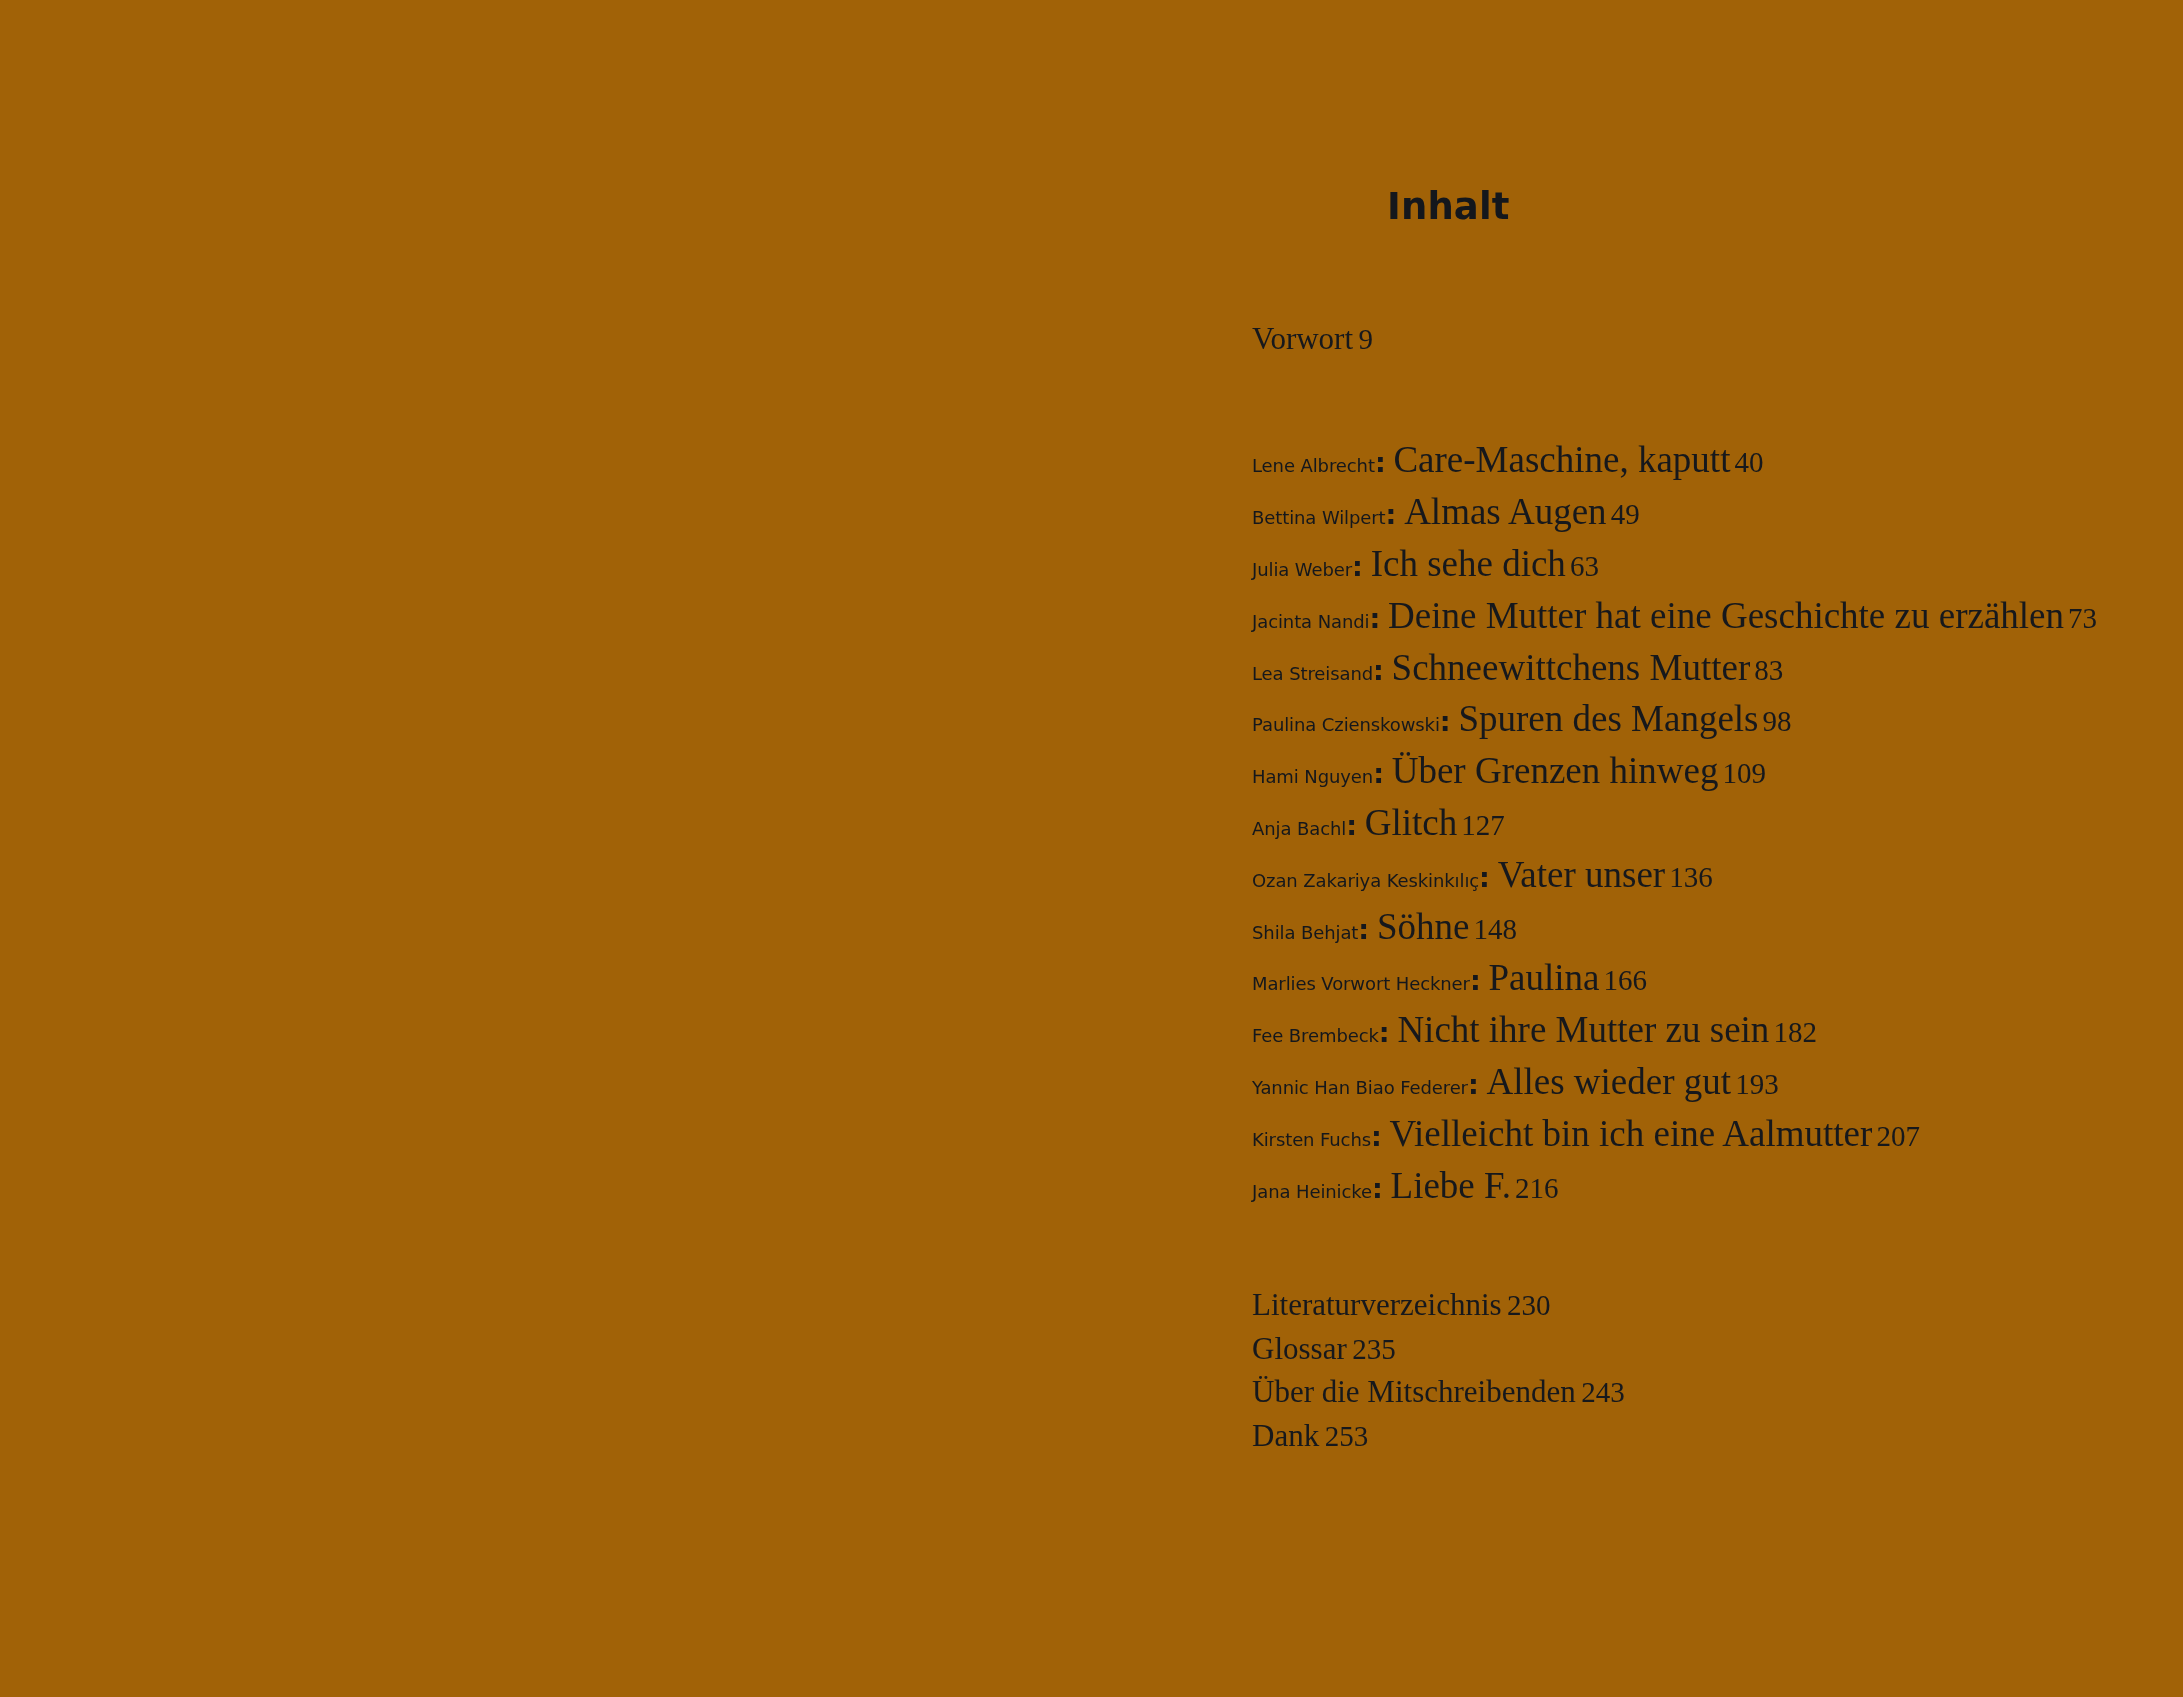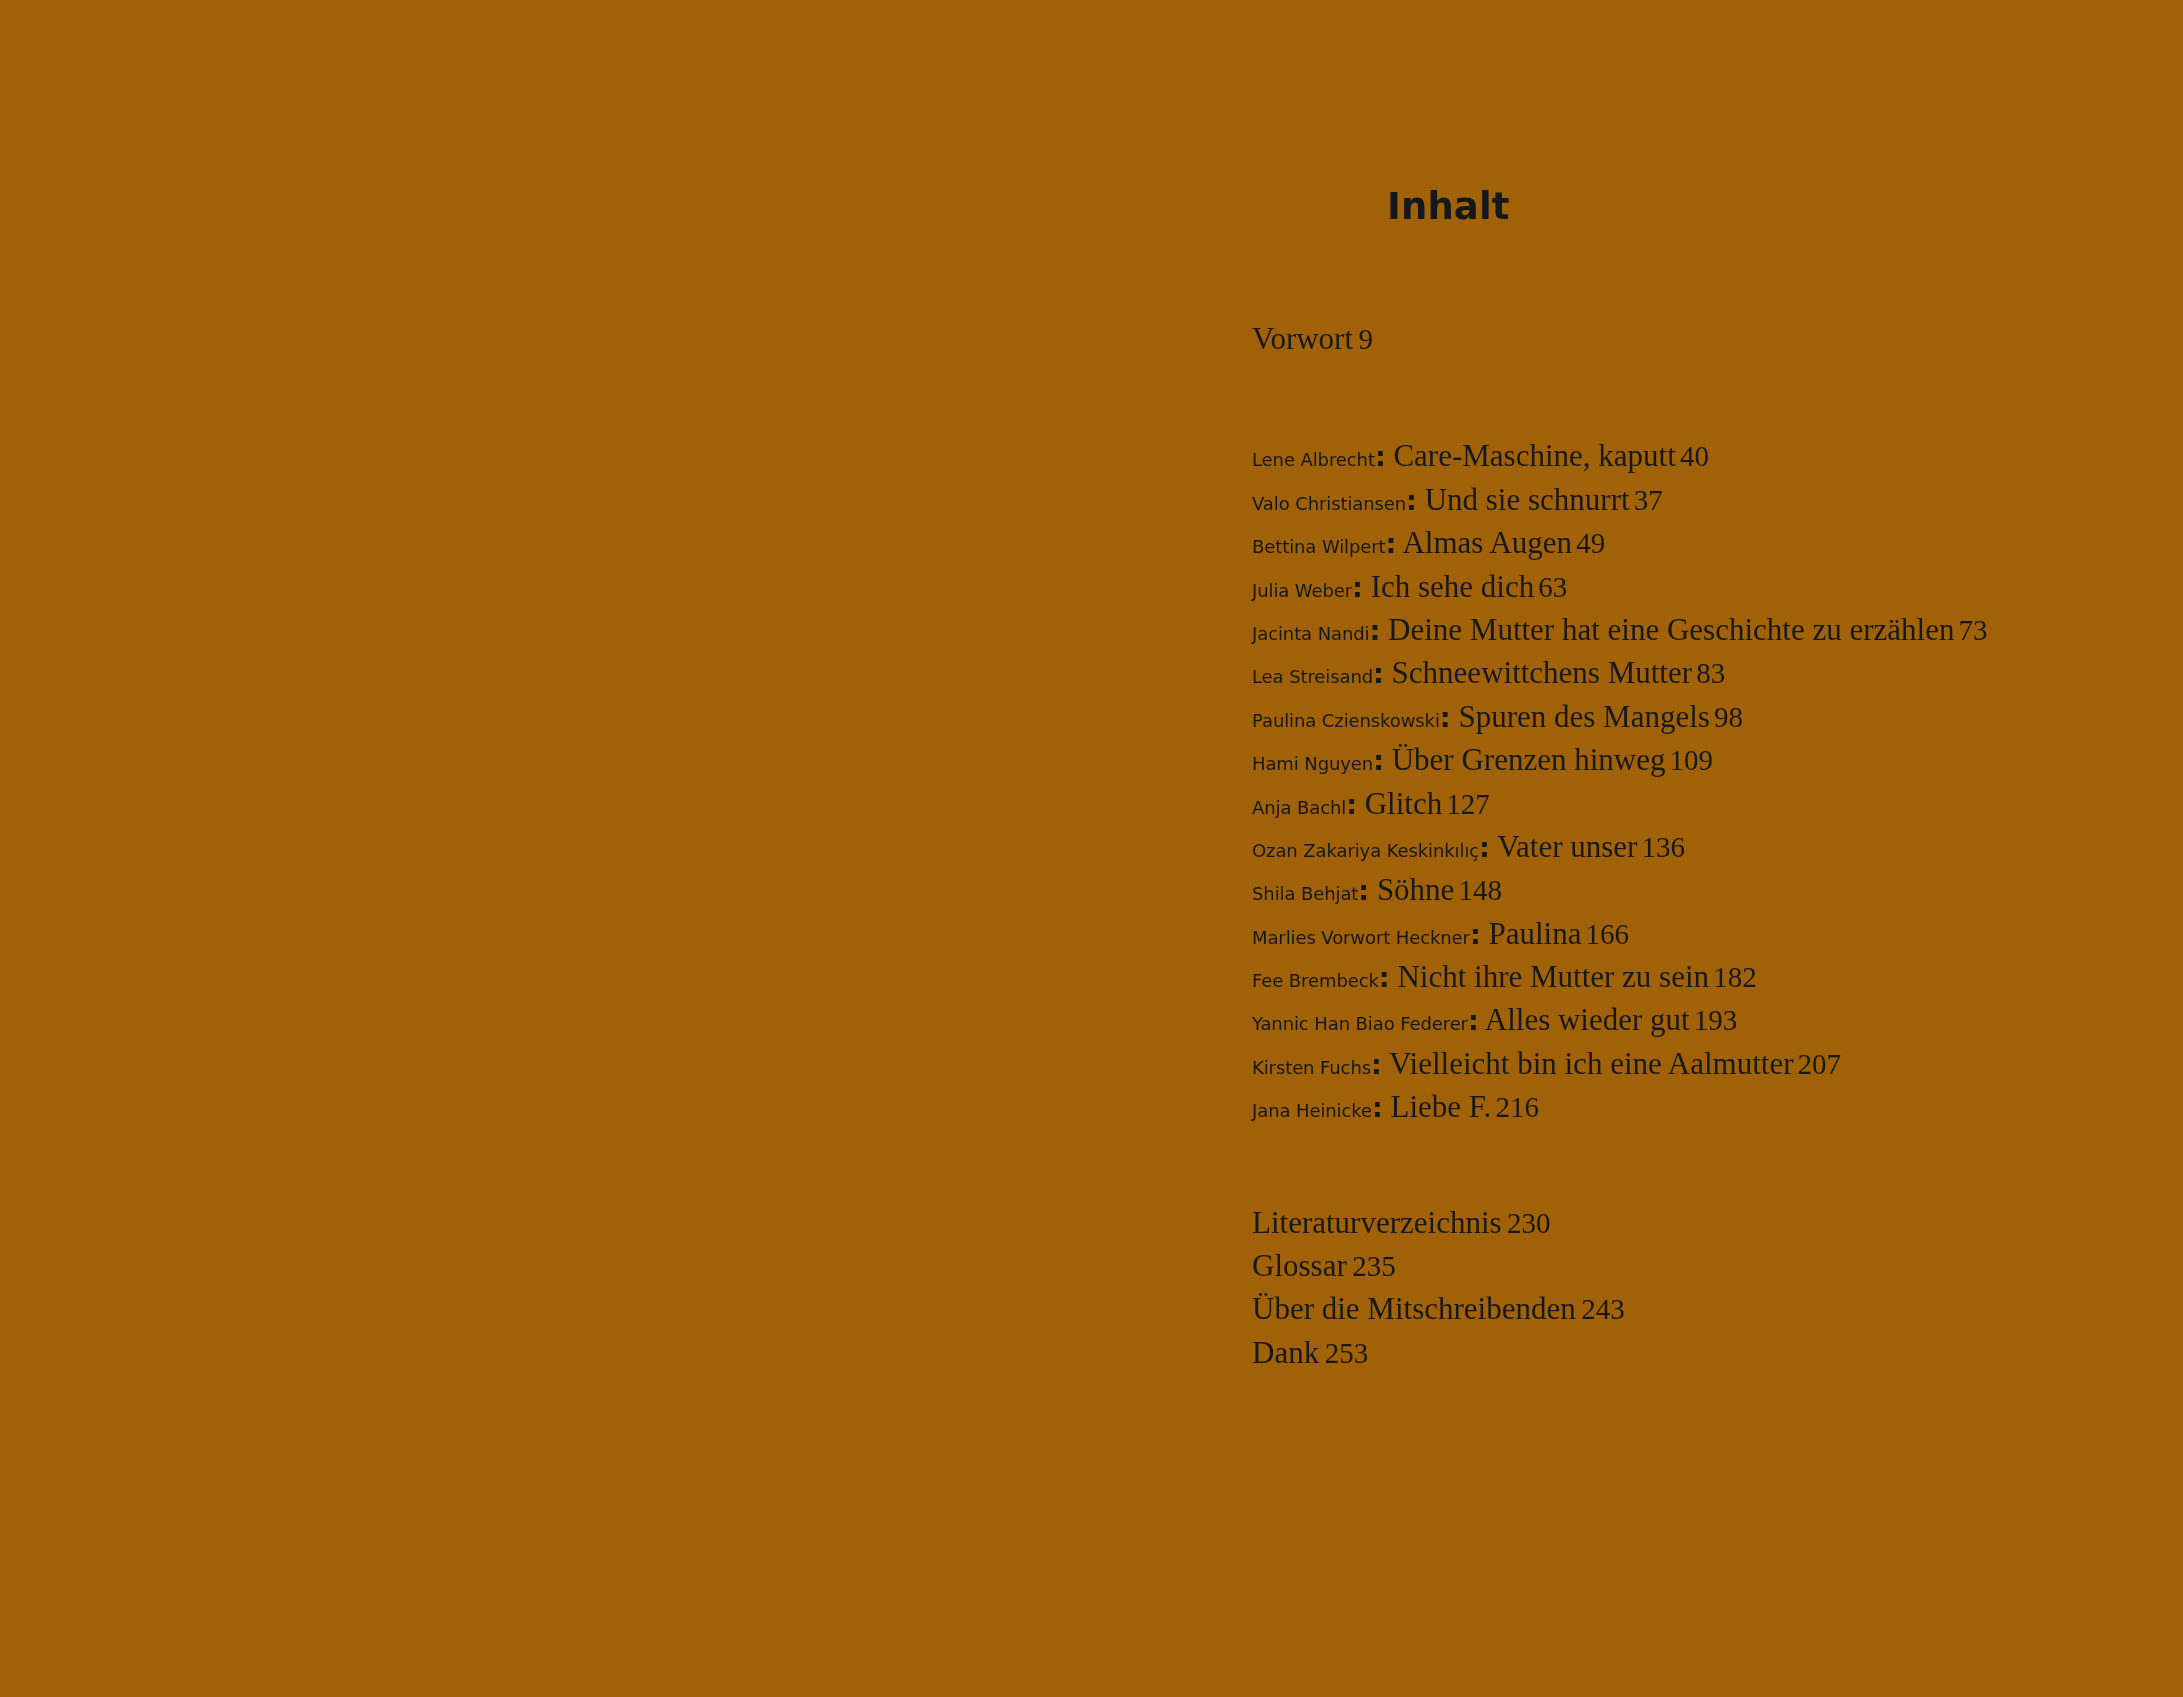--- a/index.html
+++ b/index.html
@@ -64,21 +64,21 @@
 
   .entry .colon {
     font-family: "DejaVu Sans", sans-serif;
     font-weight: 700;
     font-size: 27px;
     color: #14171c;
   }
 
   .entry .title {
     font-family: "Liberation Serif", serif;
-    font-size: 31px;
+    font-size: 37px;
     color: #16181c;
   }
 
   .entry .page-num {
     font-family: "Liberation Serif", serif;
     font-size: 29px;
     color: #16181c;
     padding-left: 4.1px;
   }
 
@@ -118,24 +118,20 @@
 
       <div class="block-gap-large"></div>
 
       <div class="group">
 
         <div class="entry">
           <span class="author">Lene Albrecht</span><span class="colon">:</span>
           <span class="title">Care-Maschine, kaputt</span><span class="page-num">40</span>
         </div>
 
-        <div class="entry">
-          <span class="author">Valo Christiansen</span><span class="colon">:</span>
-          <span class="title">Und sie schnurrt</span><span class="page-num">37</span>
-        </div>
 
         <div class="entry">
           <span class="author">Bettina Wilpert</span><span class="colon">:</span>
           <span class="title">Almas Augen</span><span class="page-num">49</span>
         </div>
 
         <div class="entry">
           <span class="author">Julia Weber</span><span class="colon">:</span>
           <span class="title">Ich sehe dich</span><span class="page-num">63</span>
         </div>

